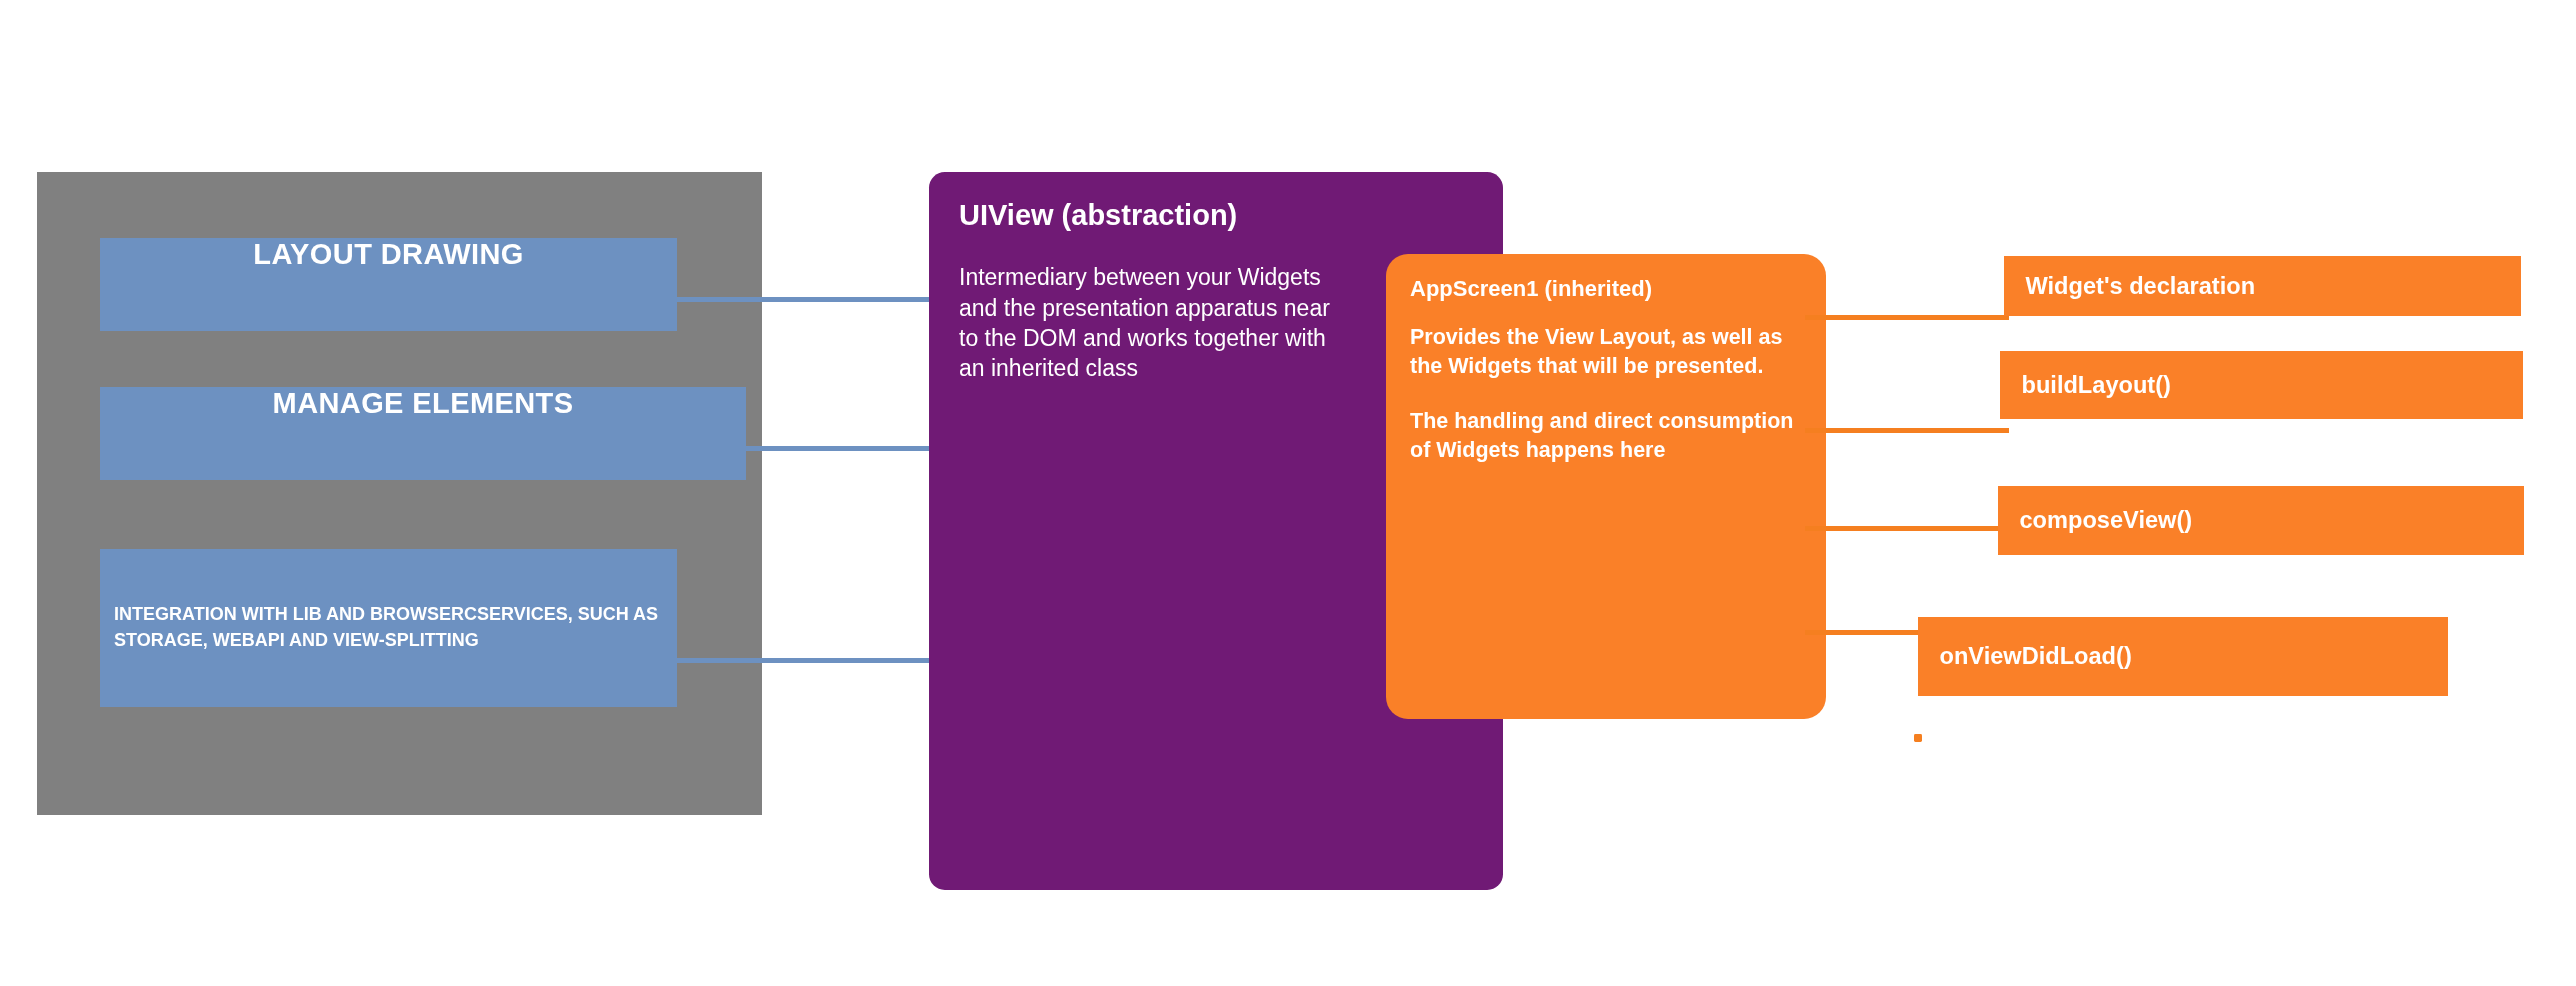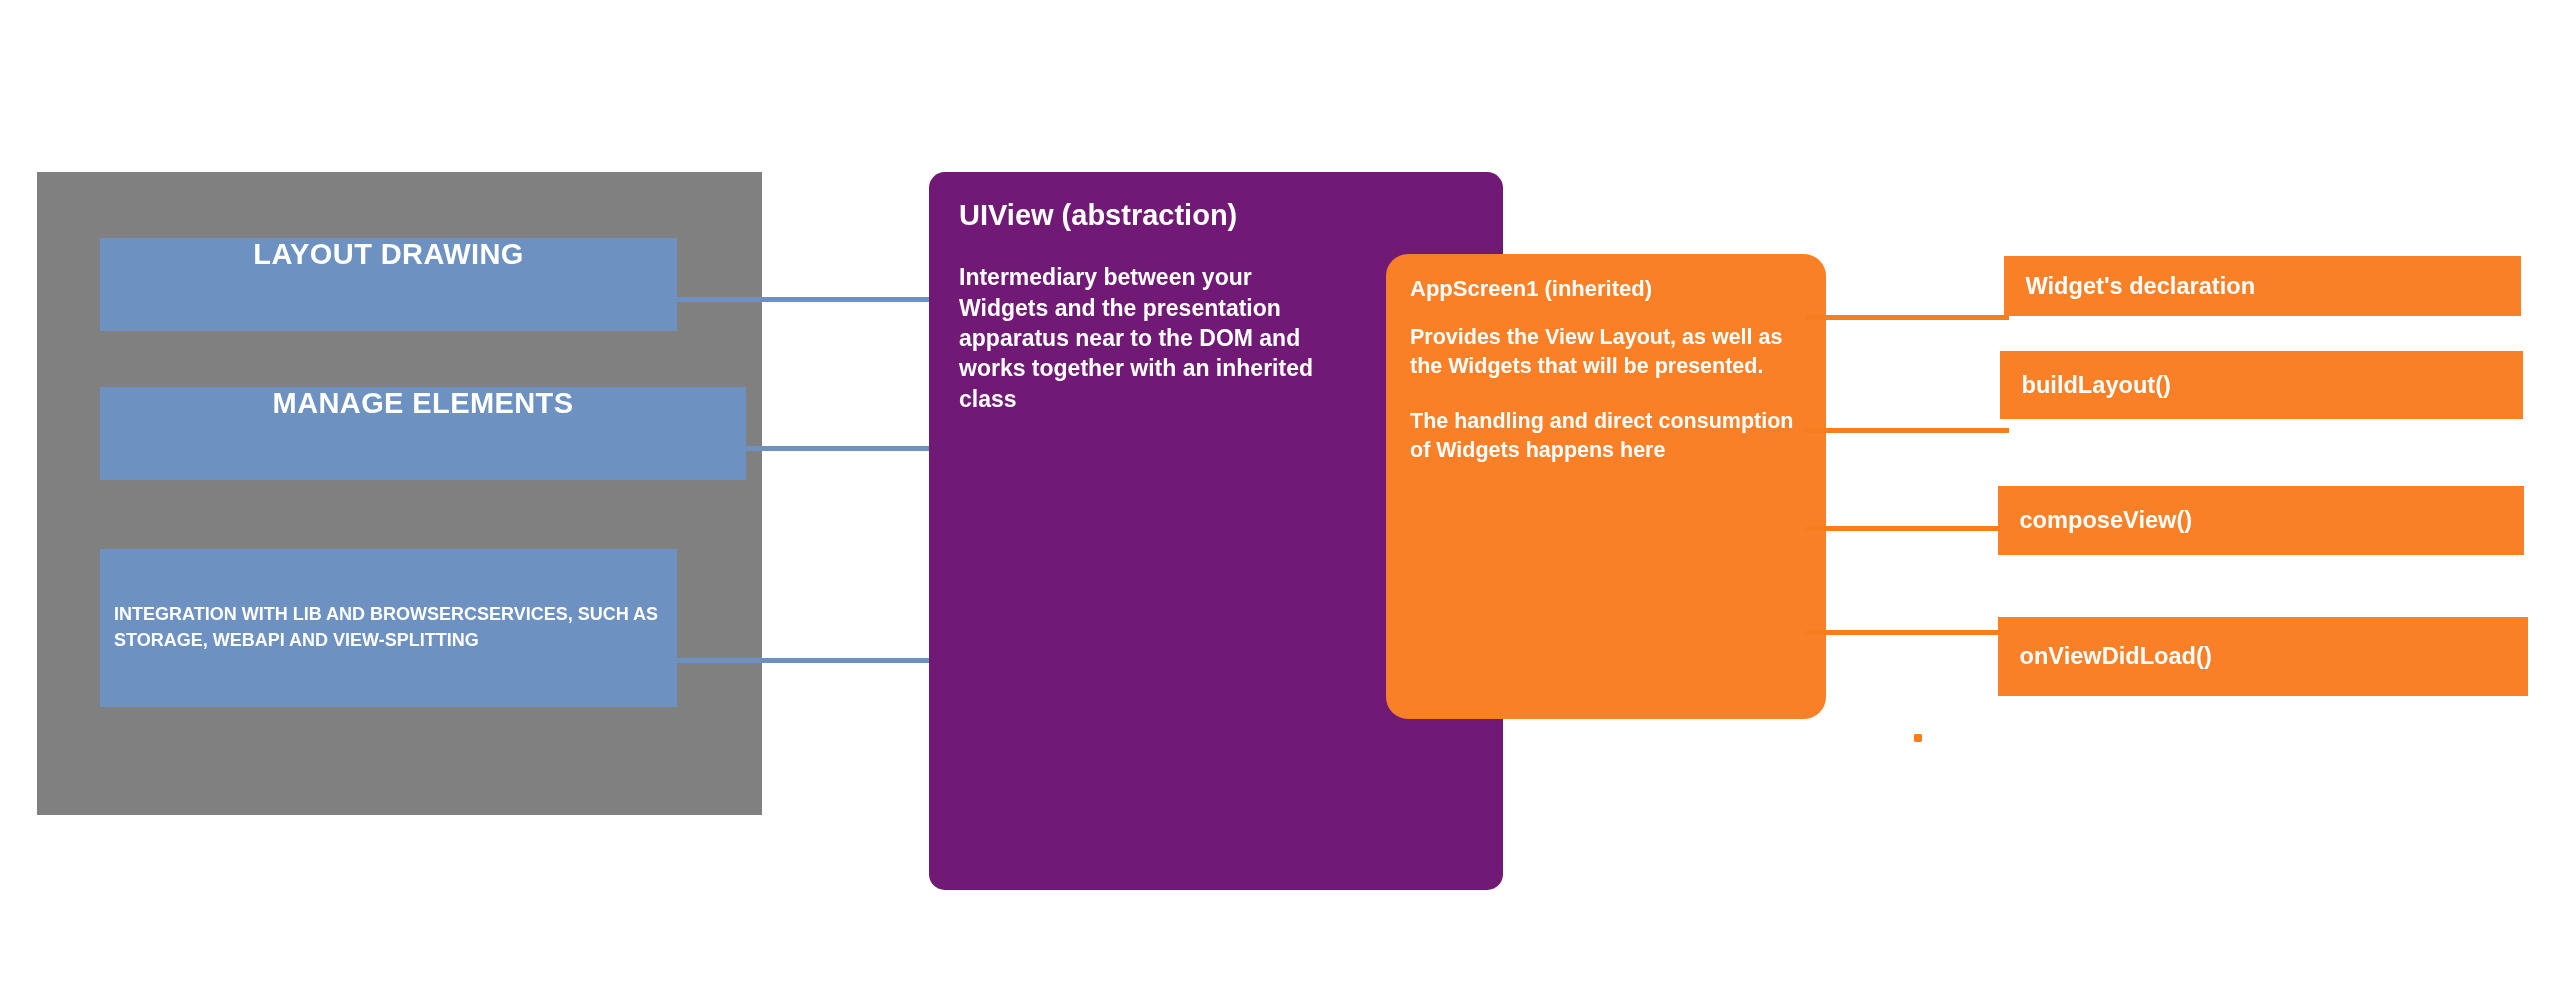--- a/index.html
+++ b/index.html
@@ -83,21 +83,21 @@
   }
   #uiview-panel .panel-title {
     font-size: 29px;
     font-weight: bold;
     line-height: 1.25;
     margin: 0 0 29px 0;
     white-space: nowrap;
   }
   #uiview-panel .panel-body {
     font-size: 23px;
-    font-weight: bold;
+    font-weight: normal;
     line-height: 1.32;
     margin: 0;
     max-width: 372px;
   }
 
   
   #appscreen-panel {
     position: absolute;
     left: 1386px;
     top: 254px;
@@ -152,21 +152,21 @@
     font-weight: bold;
     display: flex;
     align-items: center;
     box-sizing: border-box;
     padding-left: 21.5px;
     font-size: 23.6px;
   }
   #orange-box-1 { left: 2004px; top: 256px; width: 517px; height: 60px; }
   #orange-box-2 { left: 2000px; top: 351px; width: 523px; height: 68px; }
   #orange-box-3 { left: 1998px; top: 419px; width: 526px; height: 73px; }
-  #orange-box-4 { left: 1998px; top: 617px; width: 530px; height: 0px; }
+  #orange-box-4 { left: 1918px; top: 617px; width: 530px; height: 0px; }
   
   #orange-box-3 { top: 486px; height: 69px; }
   #orange-box-4 { top: 617px; height: 79px; }
 </style>
 </head>
 <body>
 
 <div id="canvas">
 
   <div class="grey-container"></div>

